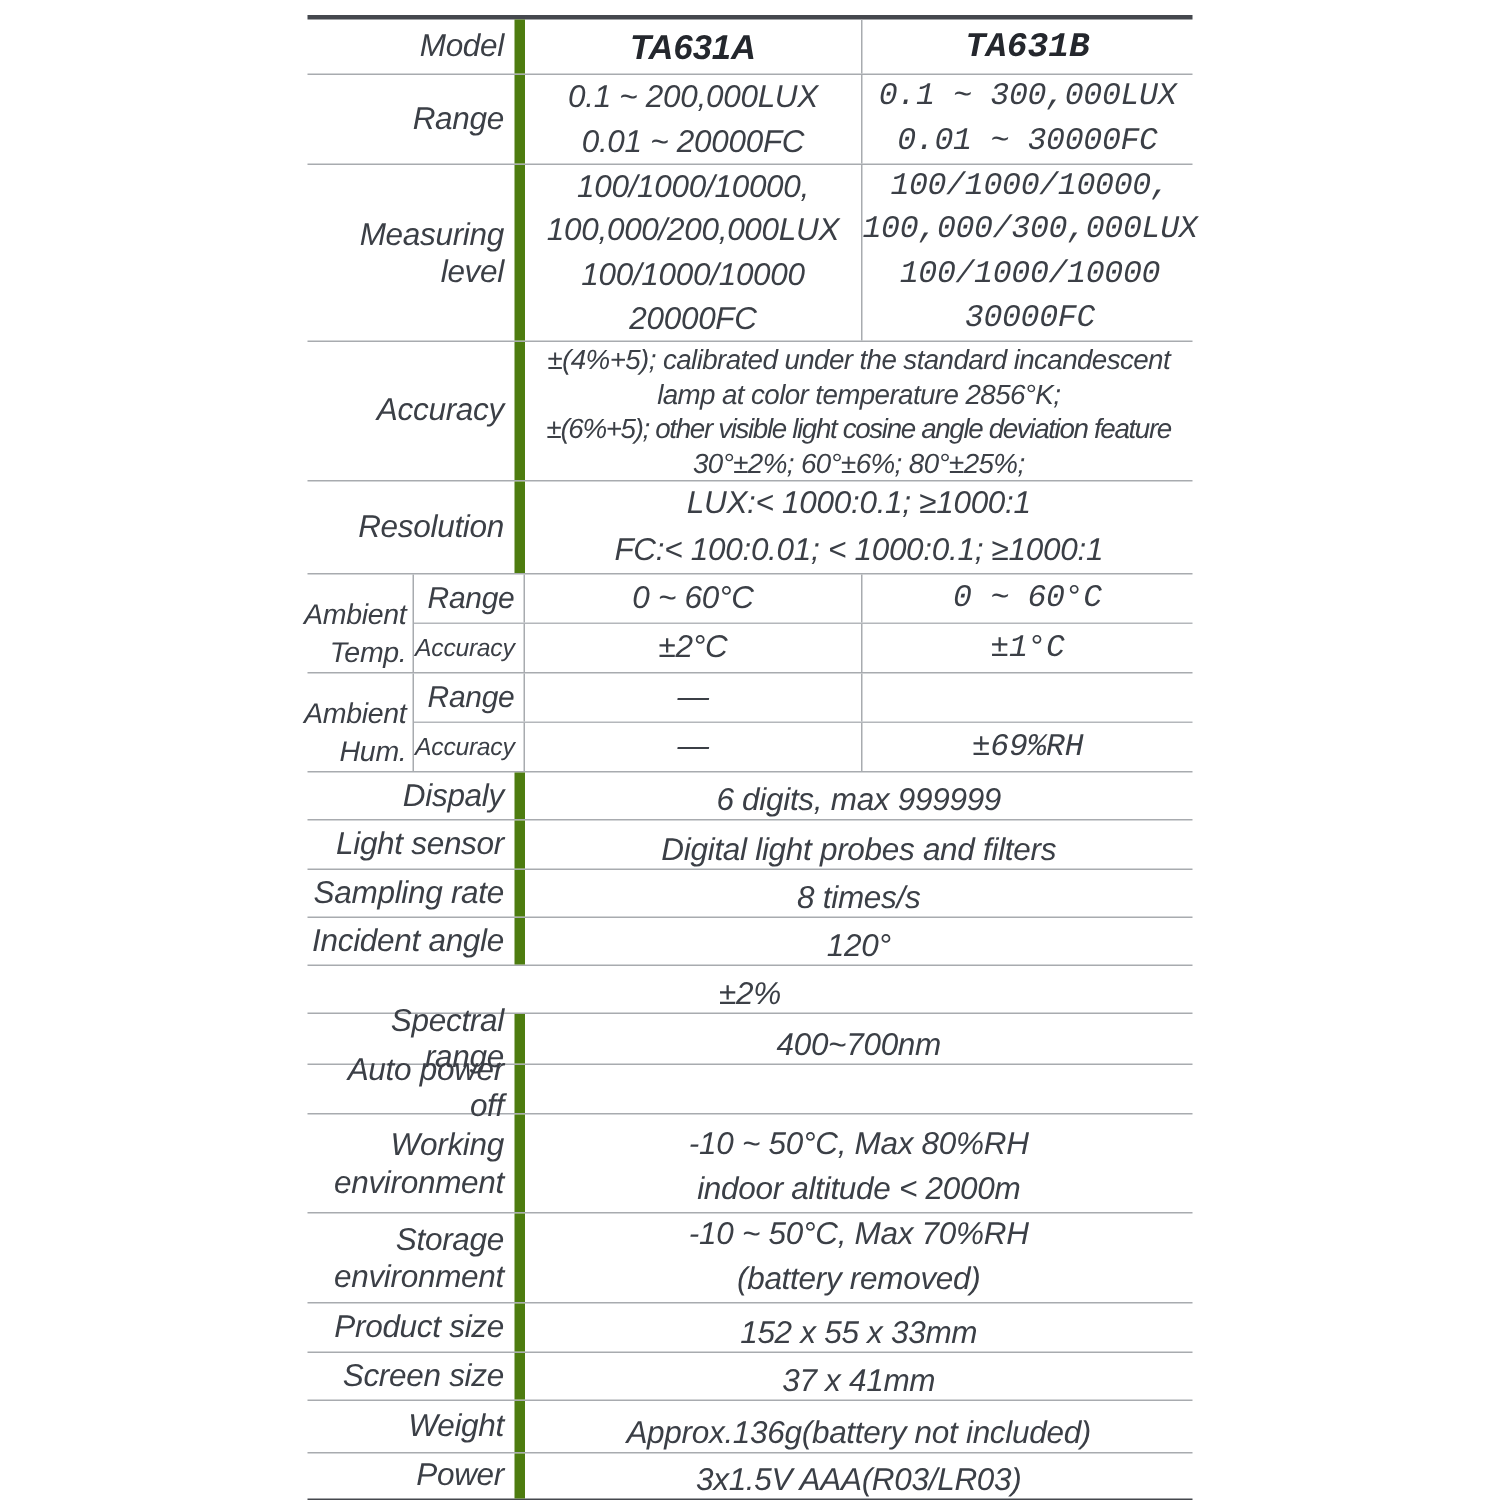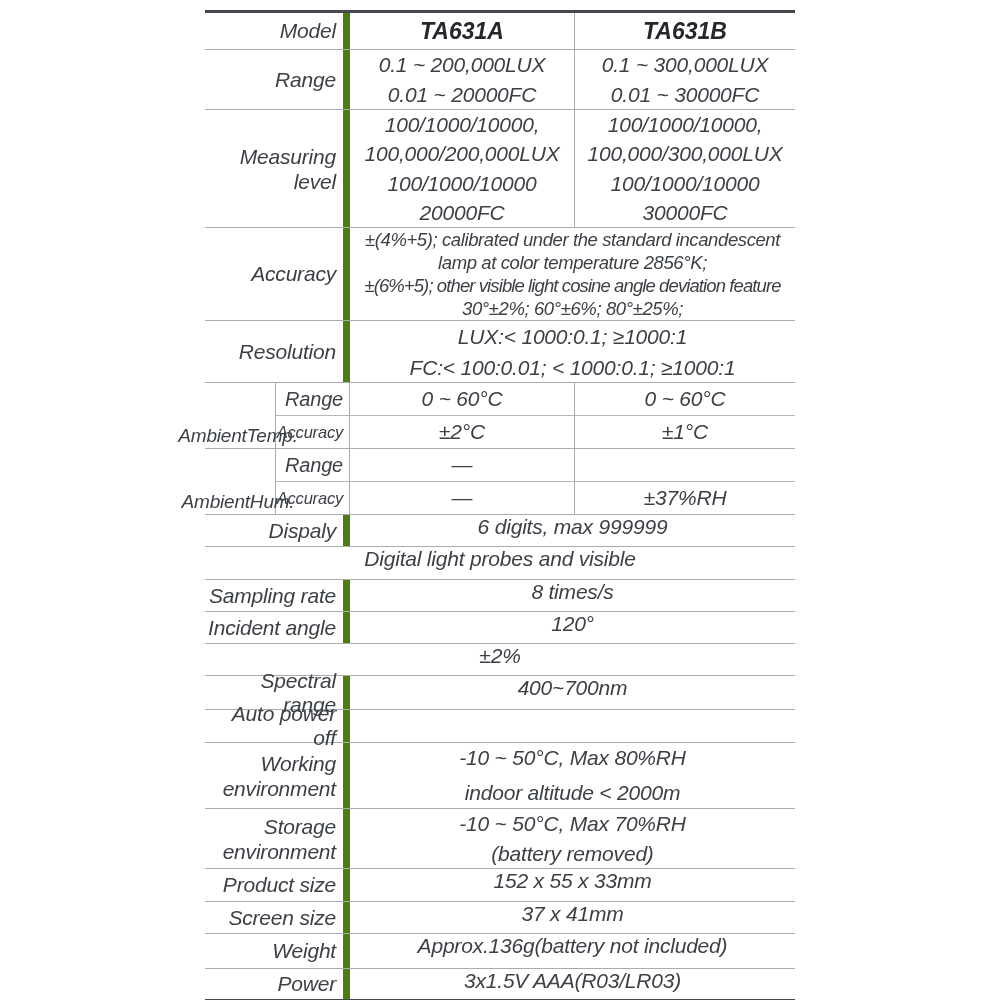--- a/index.html
+++ b/index.html
@@ -31,38 +31,38 @@
   .lab .l2 { line-height:25px; }
   
   .ca {
     width:225px; flex:0 0 225px;
     display:flex; flex-direction:column; justify-content:center; align-items:center;
     text-align:center; border-right:1px solid #a8abaf; font-size:21px;
   }
   .cb {
     flex:1 1 auto;
     display:flex; flex-direction:column; justify-content:center; align-items:center;
-    text-align:center; font-size:21px;
+    text-align:center; font-size:21px;font-family:Liberation Mono, monospace;
   }
   
   .cv {
     flex:1 1 auto;
-    display:flex; flex-direction:column; justify-content:space-between; align-items:center;
+    display:flex; flex-direction:column; justify-content:flex-end; align-items:center;
     text-align:center; font-size:21px;
   }
   .hdr { font-weight:bold; font-size:23px; color:#24272d; letter-spacing:0; }
   .lh30 { line-height:30px; }
   .lh29 { line-height:29.5px; }
   .lh31 { line-height:31px; }
   .acc-line { font-size:18.5px; line-height:23px; letter-spacing:-0.4px; }
   .acc-line.tight { letter-spacing:-0.9px; }
   
   .amb-lab {
     width:71px; flex:0 0 71px;
-    display:flex; flex-direction:row; justify-content:center; align-items:flex-end;
+    display:flex; flex-direction:column; justify-content:flex-end; align-items:flex-end;
     text-align:right; padding-right:4px;
     border-right:1px solid #a8abaf;
     font-size:19px; line-height:25px;
   }
   .amb-body { flex:1 1 auto; display:flex; flex-direction:column; }
   .sub-r { display:flex; flex:1 1 auto; align-items:stretch; }
   .sub-r.divided { border-bottom:1px solid #b4b7bb; }
   .sub-lab {
     width:74px; flex:0 0 74px;
     display:flex; justify-content:flex-end; align-items:center;
@@ -162,32 +162,33 @@
       <span>Hum.</span>
     </div>
     <div class="amb-body">
       <div class="sub-r divided">
         <div class="sub-lab">Range</div>
         <div class="ca">—</div>
       </div>
       <div class="sub-r">
         <div class="sub-lab small">Accuracy</div>
         <div class="ca">—</div>
-        <div class="cb">±37%RH</div>
+        <div class="cb">±69%RH</div>
       </div>
     </div>
   </div>
 
   <div class="r h32">
     <div class="lab">Dispaly</div>
     <div class="cv">6 digits, max 999999</div>
   </div>
 
   <div class="r h33">
-    <div class="cv">Digital light probes and visible</div>
+    <div class="lab">Light sensor</div>
+    <div class="cv">Digital light probes and filters</div>
   </div>
 
   <div class="r h32">
     <div class="lab">Sampling rate</div>
     <div class="cv">8 times/s</div>
   </div>
 
   <div class="r h32">
     <div class="lab">Incident angle</div>
     <div class="cv">120°</div>

